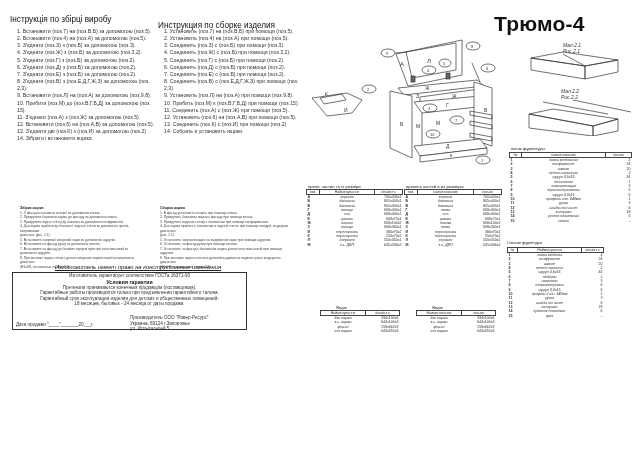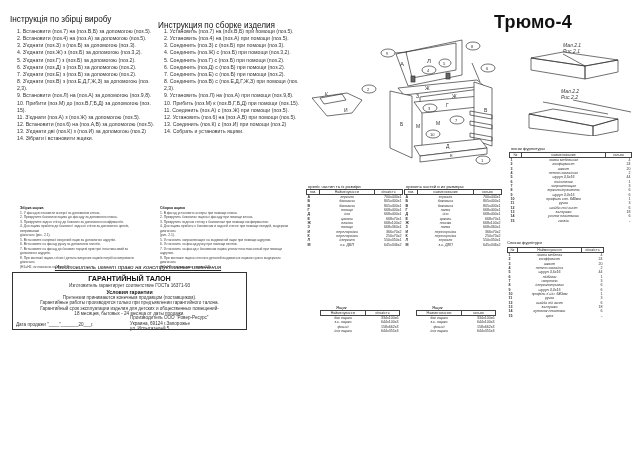--- a/index.html
+++ b/index.html
@@ -4,21 +4,21 @@
   <style>
     * { box-sizing: border-box; margin: 0; padding: 0; }
     html, body { width: 640px; height: 452px; background: #ffffff; overflow: hidden; }
     body { position: relative; font-family: "Liberation Sans", sans-serif; color: #222; }
     .abs { position: absolute; }
 
     .h-instr { font-size: 8.2px; font-weight: normal; color: #111; }
     .instr-list { list-style: none; font-size: 5.2px; line-height: 7.15px; color: #333; }
     .instr-list li { white-space: nowrap; }
 
-    .main-title { font-size: 18px; font-weight: bold; color: #111; letter-spacing: 0.2px; }
+    .main-title { font-size: 21px; font-weight: bold; color: #111; letter-spacing: 0.2px; }
 
     .small-head { font-size: 4.2px; color: #222; }
     table.spec { border-collapse: collapse; font-size: 3.6px; color: #333; }
     table.spec th { border: 0.6px solid #444; font-weight: normal; padding: 0 1px; height: 4.6px; text-align: center; }
     table.spec td { padding: 0 1px; height: 4.35px; line-height: 4.35px; white-space: nowrap; }
     table.spec td.c { text-align: center; font-style: italic; }
     table.spec td.r { text-align: right; }
     table.spec td.l { text-align: left; font-weight: bold; }
 
     .note-block { font-size: 3.3px; line-height: 4.5px; color: #444; }
@@ -520,21 +520,20 @@
     <div>(рис. 2.1).</div>
     <div>5. Установить направляющие на выдвижной ящик при помощи шурупов.</div>
     <div>6. Установить на фасад ручку при помощи винтов.</div>
     <div>7. Установить на фасад к боковинам ящика уголок пластмассовый при помощи шурупов.</div>
     <div>8. При монтаже ящика стенки и деталей выдвижных ящиков нужно выдержать диагональ</div>
     <div>(Н1=Н2, как показано на рис.2.2).</div>
   </div>
 
 <div class="abs warranty-top" style="left:14px; top:264px; width:248px;">Изготовитель имеет право на конструктивные изменения</div>
 <div class="abs warranty-box" style="left:12px; top:272px; width:235px; height:58px;">
-  <div class="w-title" style="margin-top:1px;">ГАРАНТИЙНЫЙ ТАЛОН</div>
   <div class="w-line">Изготовитель гарантирует соответствие ГОСТа 16371-93</div>
   <div class="w-bold">Условия гарантии</div>
   <div class="w-line">Претензии принимаются конечным продавцом (поставщиком).</div>
   <div class="w-line">Гарантийные работы производятся только при предъявлении гарантийного талона.</div>
   <div class="w-line">Гарантийный срок эксплуатации изделия для детских и общественных помещений-</div>
   <div class="w-line">18 месяцев, бытовых - 24 месяца от даты продажи.</div>
 </div>
 <div class="abs w-date" style="left:16px; top:322px;">Дата продажи "____"_______20___г.</div>
 <div class="abs w-prod" style="left:130px; top:315px;">
   <div>Производитель ООО "Ровер-Ресурс"</div>

